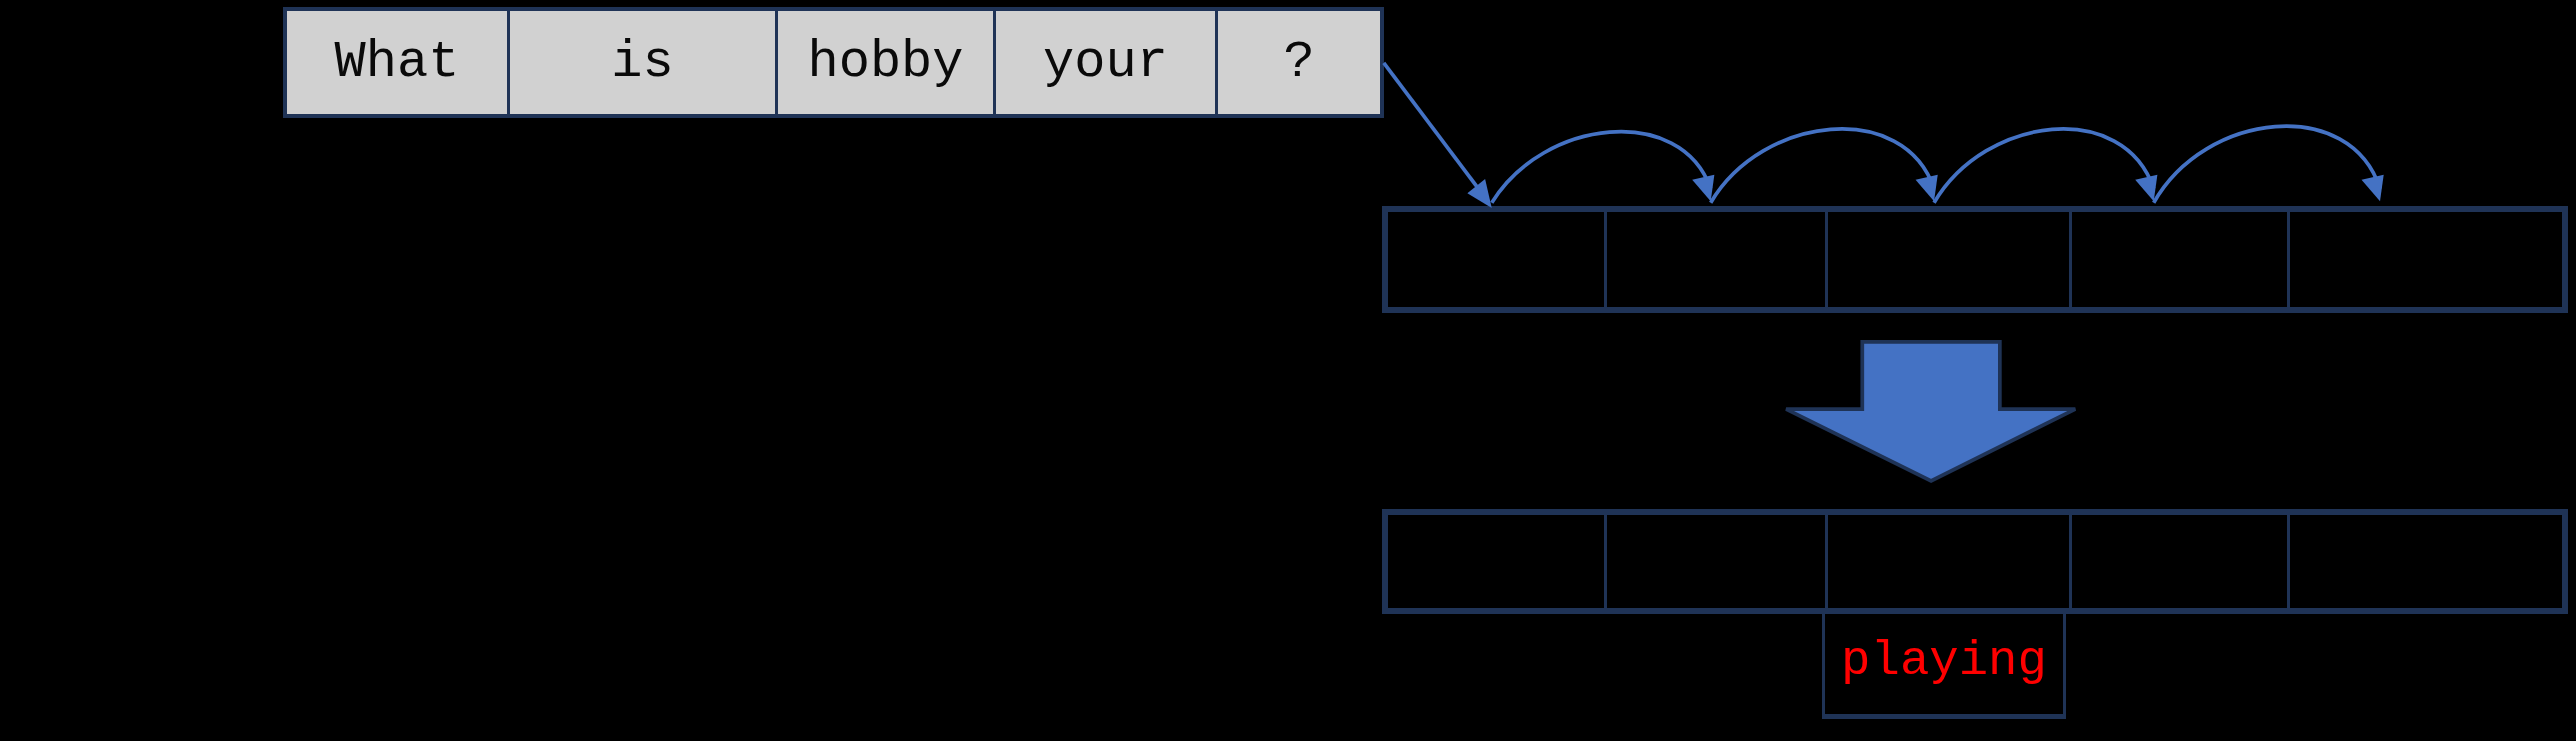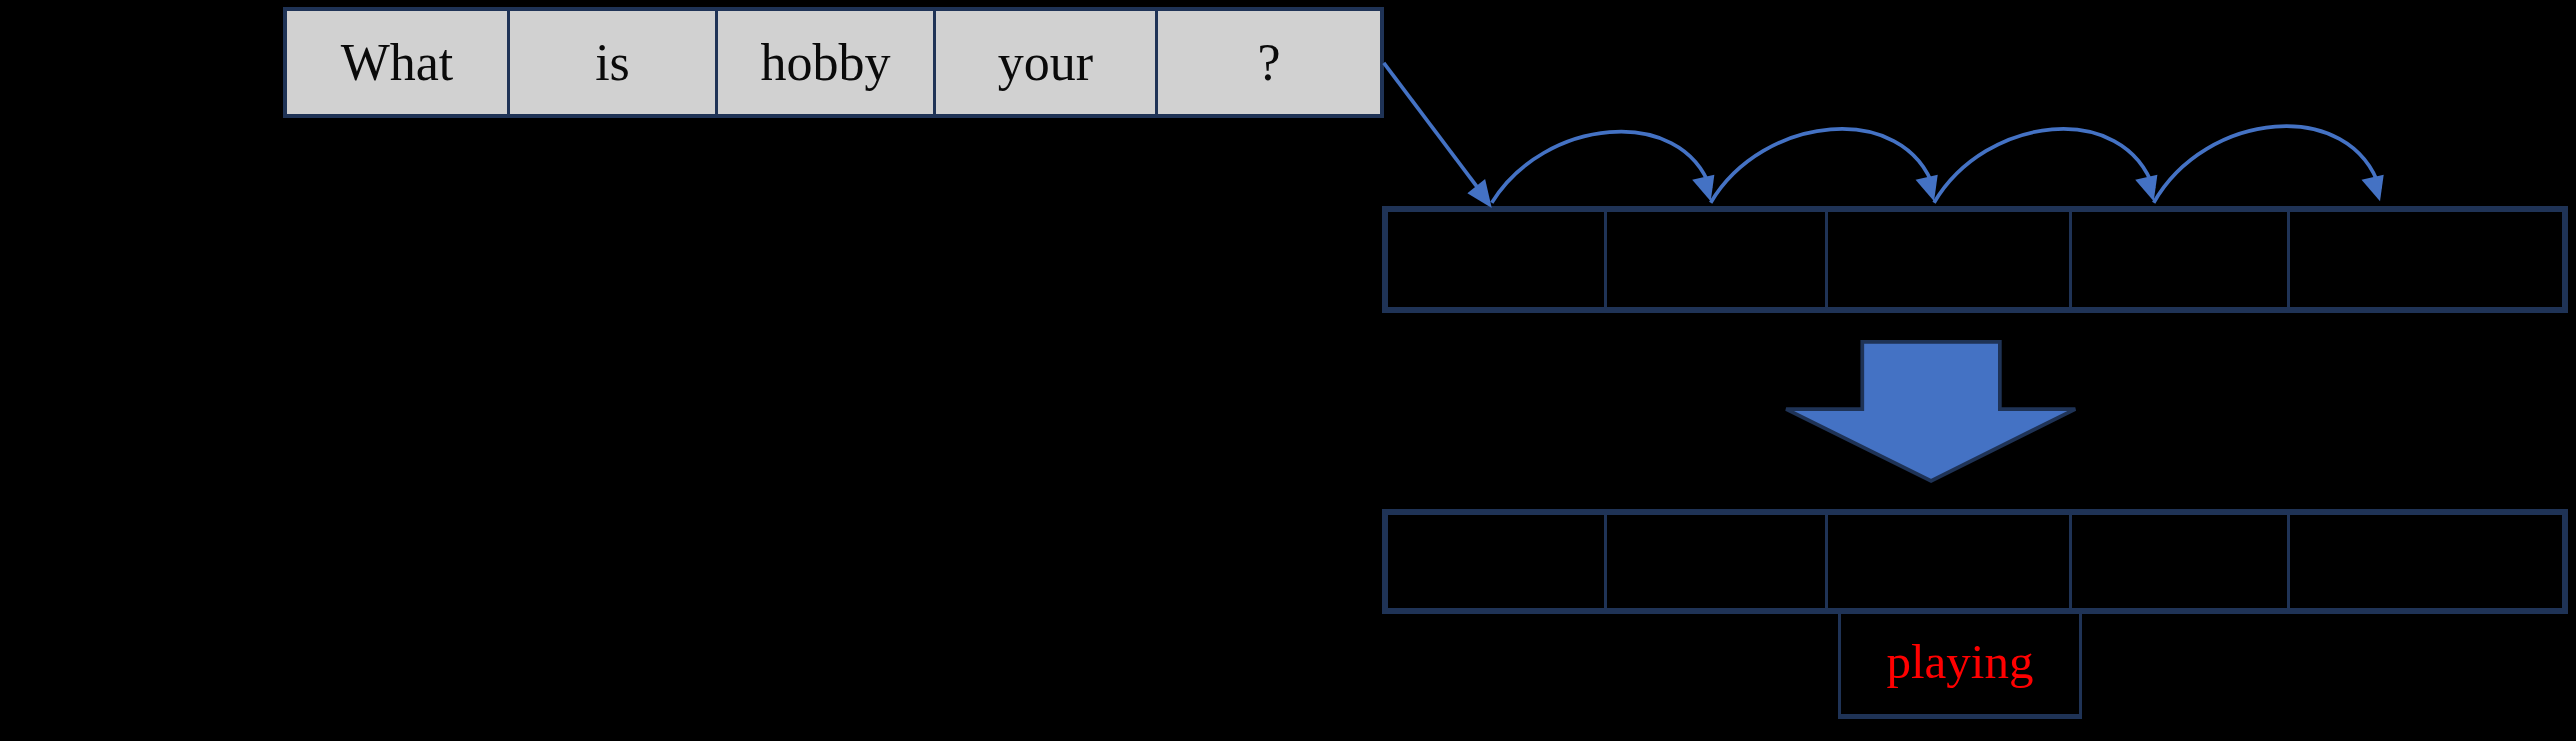--- a/index.html
+++ b/index.html
@@ -9,41 +9,41 @@
     --ink:#0A0A0A;
     --highlight:#FF0000;
     --background:#000000;
   }
   html,body{margin:0;padding:0;background:var(--background);}
   #canvas{
     position:relative;
     width:2576px;height:742px;
     background:var(--background);
     overflow:hidden;
-    font-family:Liberation Serif, serif;
+    font-family:Liberation Mono, monospace;
   }
   
   #sentence-table{
     position:absolute;left:283px;top:7.4px;
     width:1101px;height:111px;
     box-sizing:border-box;
     border:4.4px solid var(--navy);
     background:var(--cellfill);
     display:flex;
   }
   .word-cell{
     box-sizing:border-box;
     display:flex;align-items:center;justify-content:center;
     font-size:52px;line-height:1;
     color:var(--ink);
     border-right:3.7px solid var(--navy);
     overflow:hidden;
   }
   .word-cell:last-child{border-right:none;flex:1;}
-  .wc1{width:223px}.wc2{width:208px}.wc3{width:222px}.wc4{width:218px}.wc5{width:212px}
+  .wc1{width:223px}.wc2{width:268px}.wc3{width:222px}.wc4{width:218px}.wc5{width:212px}
 
   
   .slot-table{
     position:absolute;left:1382px;
     width:1186px;
     box-sizing:border-box;
     border:6px solid var(--navy);
     background:transparent;
     display:flex;
   }
@@ -57,21 +57,21 @@
   .sc1{width:219px}.sc2{width:221px}.sc3{width:244px}.sc4{width:218px}.sc5{width:284px}
 
   
   #prediction-cell{
     position:absolute;left:1822px;top:608px;
     width:244px;height:111px;
     box-sizing:border-box;
     border:3.7px solid var(--navy);
     border-top:none;
     border-bottom-width:5.2px;
-    display:flex;align-items:center;justify-content:center;margin-left:16px;
+    display:flex;align-items:center;justify-content:center;
   }
   #prediction-cell span{
     font-size:49px;line-height:1;
     color:var(--highlight);
   }
 
   
   #arrow-layer{
     position:absolute;left:0;top:0;
     width:2576px;height:742px;

